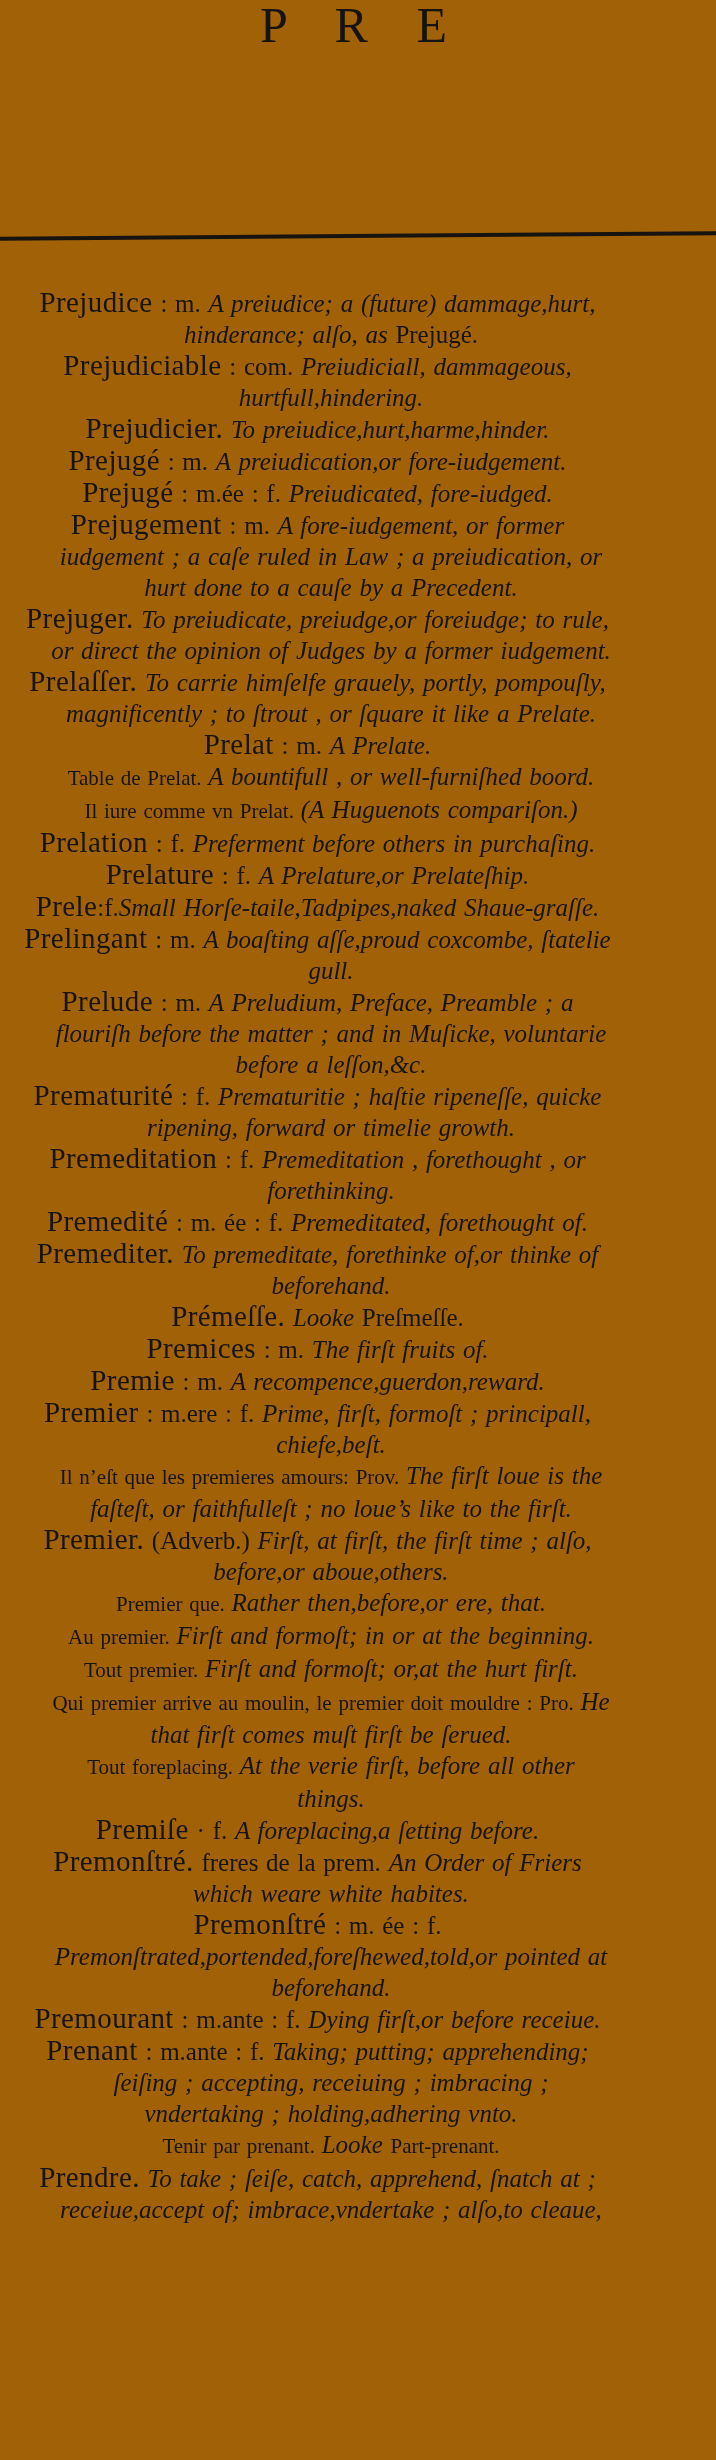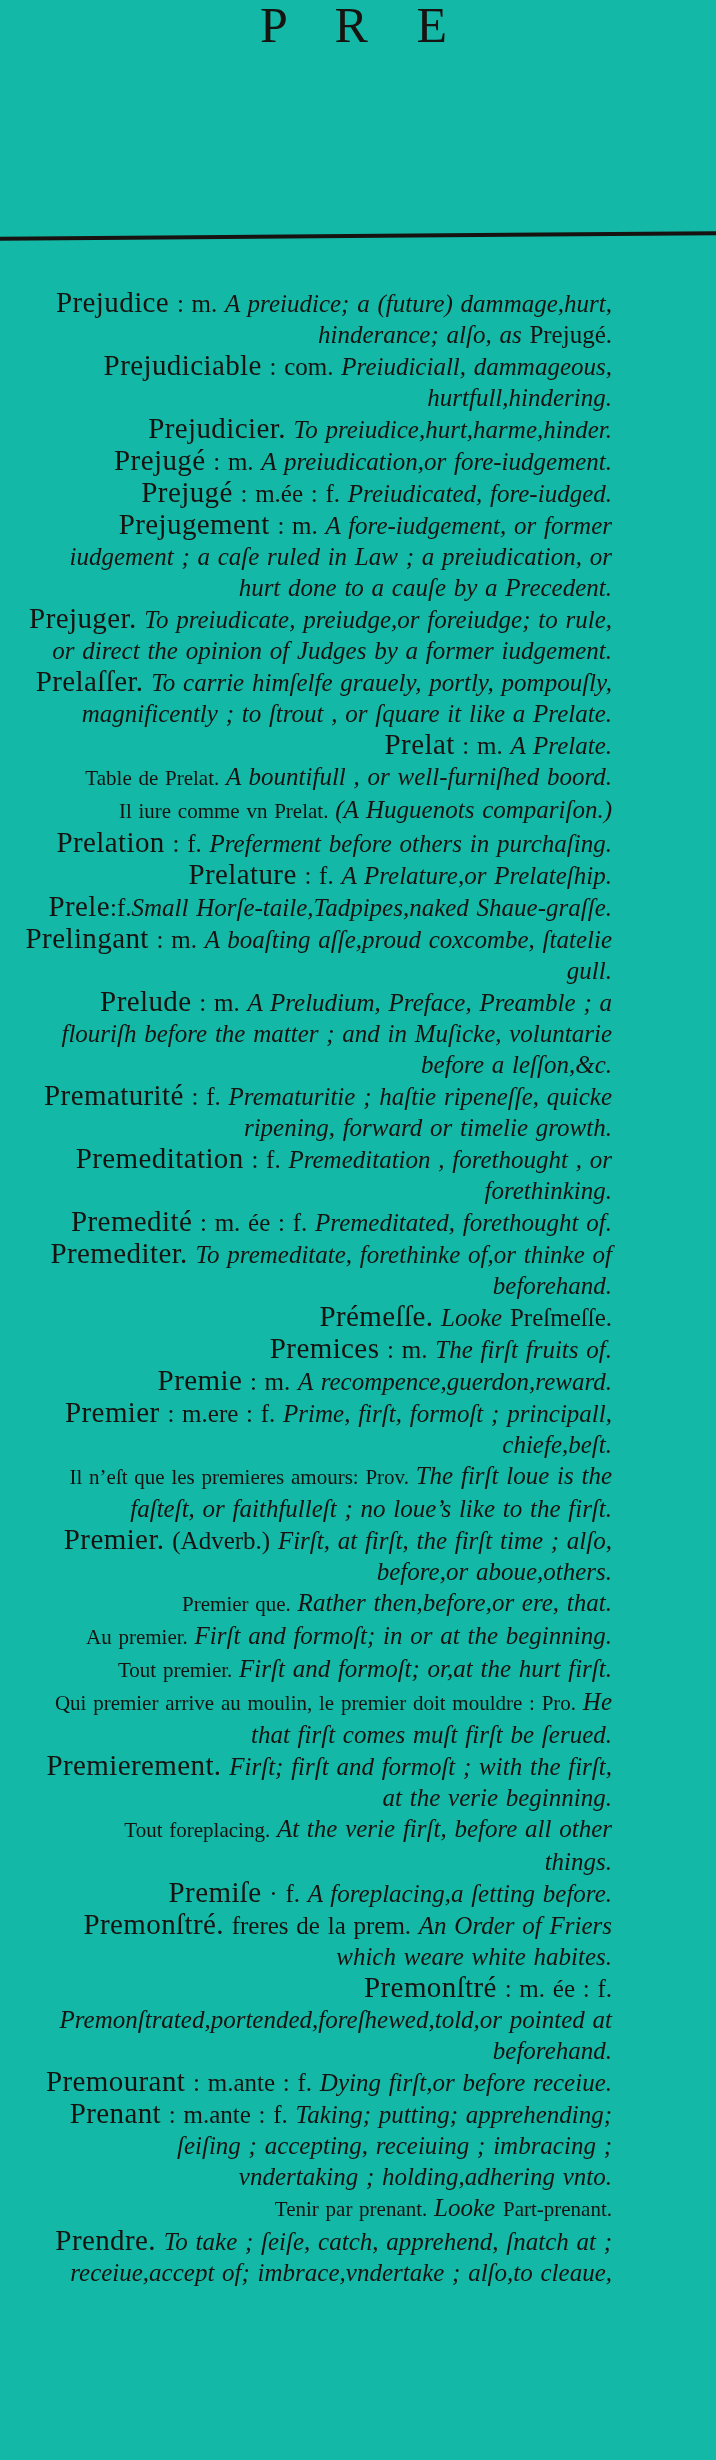--- a/index.html
+++ b/index.html
@@ -4,21 +4,21 @@
 <style>
   html, body {
     margin: 0;
     padding: 0;
     background: #ffffff;
   }
   .page {
     position: relative;
     width: 716px;
     height: 2460px;
-    background: #14b8a6;
+    background: #a16207;
     color: #171310;
     overflow: hidden;
     font-family: "Liberation Serif", "DejaVu Serif", serif;
   }
   .header {
     position: absolute;
     top: 0;
     left: 0;
     width: 716px;
     text-align: center;
@@ -40,21 +40,21 @@
   .textcol {
     position: absolute;
     top: 287px;
     left: 0;
     width: 620px;
     box-sizing: border-box;
     padding: 0 8px 0 23px;
     font-size: 25px;
     line-height: 31px;
     word-spacing: 1.5px;
-    text-align: right;
+    text-align: center;
   }
   p.entry {
     margin: 0;
     padding-left: 27px;
     text-indent: -27px;
   }
   p.entry.sub {
     text-indent: 0;
   }
   .seg-h {
@@ -101,21 +101,20 @@
       <p class="entry"><span class="seg-h">Prémeſſe.</span><span class="seg-i"> Looke </span><span class="seg-r">Preſmeſſe.</span></p>
       <p class="entry"><span class="seg-h">Premices</span><span class="seg-r"> : m. </span><span class="seg-i">The firſt fruits of.</span></p>
       <p class="entry"><span class="seg-h">Premie</span><span class="seg-r"> : m. </span><span class="seg-i">A recompence,guerdon,reward.</span></p>
       <p class="entry"><span class="seg-h">Premier</span><span class="seg-r"> : m.ere : f. </span><span class="seg-i">Prime, firſt, formoſt ; principall, chiefe,beſt.</span></p>
       <p class="entry sub"><span class="seg-r">Il n’eſt que les premieres amours: Prov. </span><span class="seg-i">The firſt loue is the faſteſt, or faithfulleſt ; no loue’s like to the firſt.</span></p>
       <p class="entry"><span class="seg-h">Premier.</span><span class="seg-r"> (Adverb.) </span><span class="seg-i">Firſt, at firſt, the firſt time ; alſo, before,or aboue,others.</span></p>
       <p class="entry sub"><span class="seg-r">Premier que. </span><span class="seg-i">Rather then,before,or ere, that.</span></p>
       <p class="entry sub"><span class="seg-r">Au premier. </span><span class="seg-i">Firſt and formoſt; in or at the beginning.</span></p>
       <p class="entry sub"><span class="seg-r">Tout premier. </span><span class="seg-i">Firſt and formoſt; or,at the hurt firſt.</span></p>
       <p class="entry sub"><span class="seg-r">Qui premier arrive au moulin, le premier doit mouldre : Pro. </span><span class="seg-i">He that firſt comes muſt firſt be ſerued.</span></p>
-      <p class="entry"><span class="seg-h">Premierement.</span><span class="seg-i"> Firſt; firſt and formoſt ; with the firſt, at the verie beginning.</span></p>
       <p class="entry sub"><span class="seg-r">Tout foreplacing. </span><span class="seg-i">At the verie firſt, before all other things.</span></p>
       <p class="entry"><span class="seg-h">Premiſe</span><span class="seg-r"> · f. </span><span class="seg-i">A foreplacing,a ſetting before.</span></p>
       <p class="entry"><span class="seg-h">Premonſtré.</span><span class="seg-r"> freres de la prem. </span><span class="seg-i">An Order of Friers which weare white habites.</span></p>
       <p class="entry"><span class="seg-h">Premonſtré</span><span class="seg-r"> : m. ée : f. </span><span class="seg-i">Premonſtrated,portended,foreſhewed,told,or pointed at beforehand.</span></p>
       <p class="entry"><span class="seg-h">Premourant</span><span class="seg-r"> : m.ante : f. </span><span class="seg-i">Dying firſt,or before receiue.</span></p>
       <p class="entry"><span class="seg-h">Prenant</span><span class="seg-r"> : m.ante : f. </span><span class="seg-i">Taking; putting; apprehending; ſeiſing ; accepting, receiuing ; imbracing ; vndertaking ; holding,adhering vnto.</span></p>
       <p class="entry sub"><span class="seg-r">Tenir par prenant. </span><span class="seg-i">Looke </span><span class="seg-r">Part-prenant.</span></p>
       <p class="entry"><span class="seg-h">Prendre.</span><span class="seg-i"> To take ; ſeiſe, catch, apprehend, ſnatch at ; receiue,accept of; imbrace,vndertake ; alſo,to cleaue,</span></p>
     </div>
 </div>

